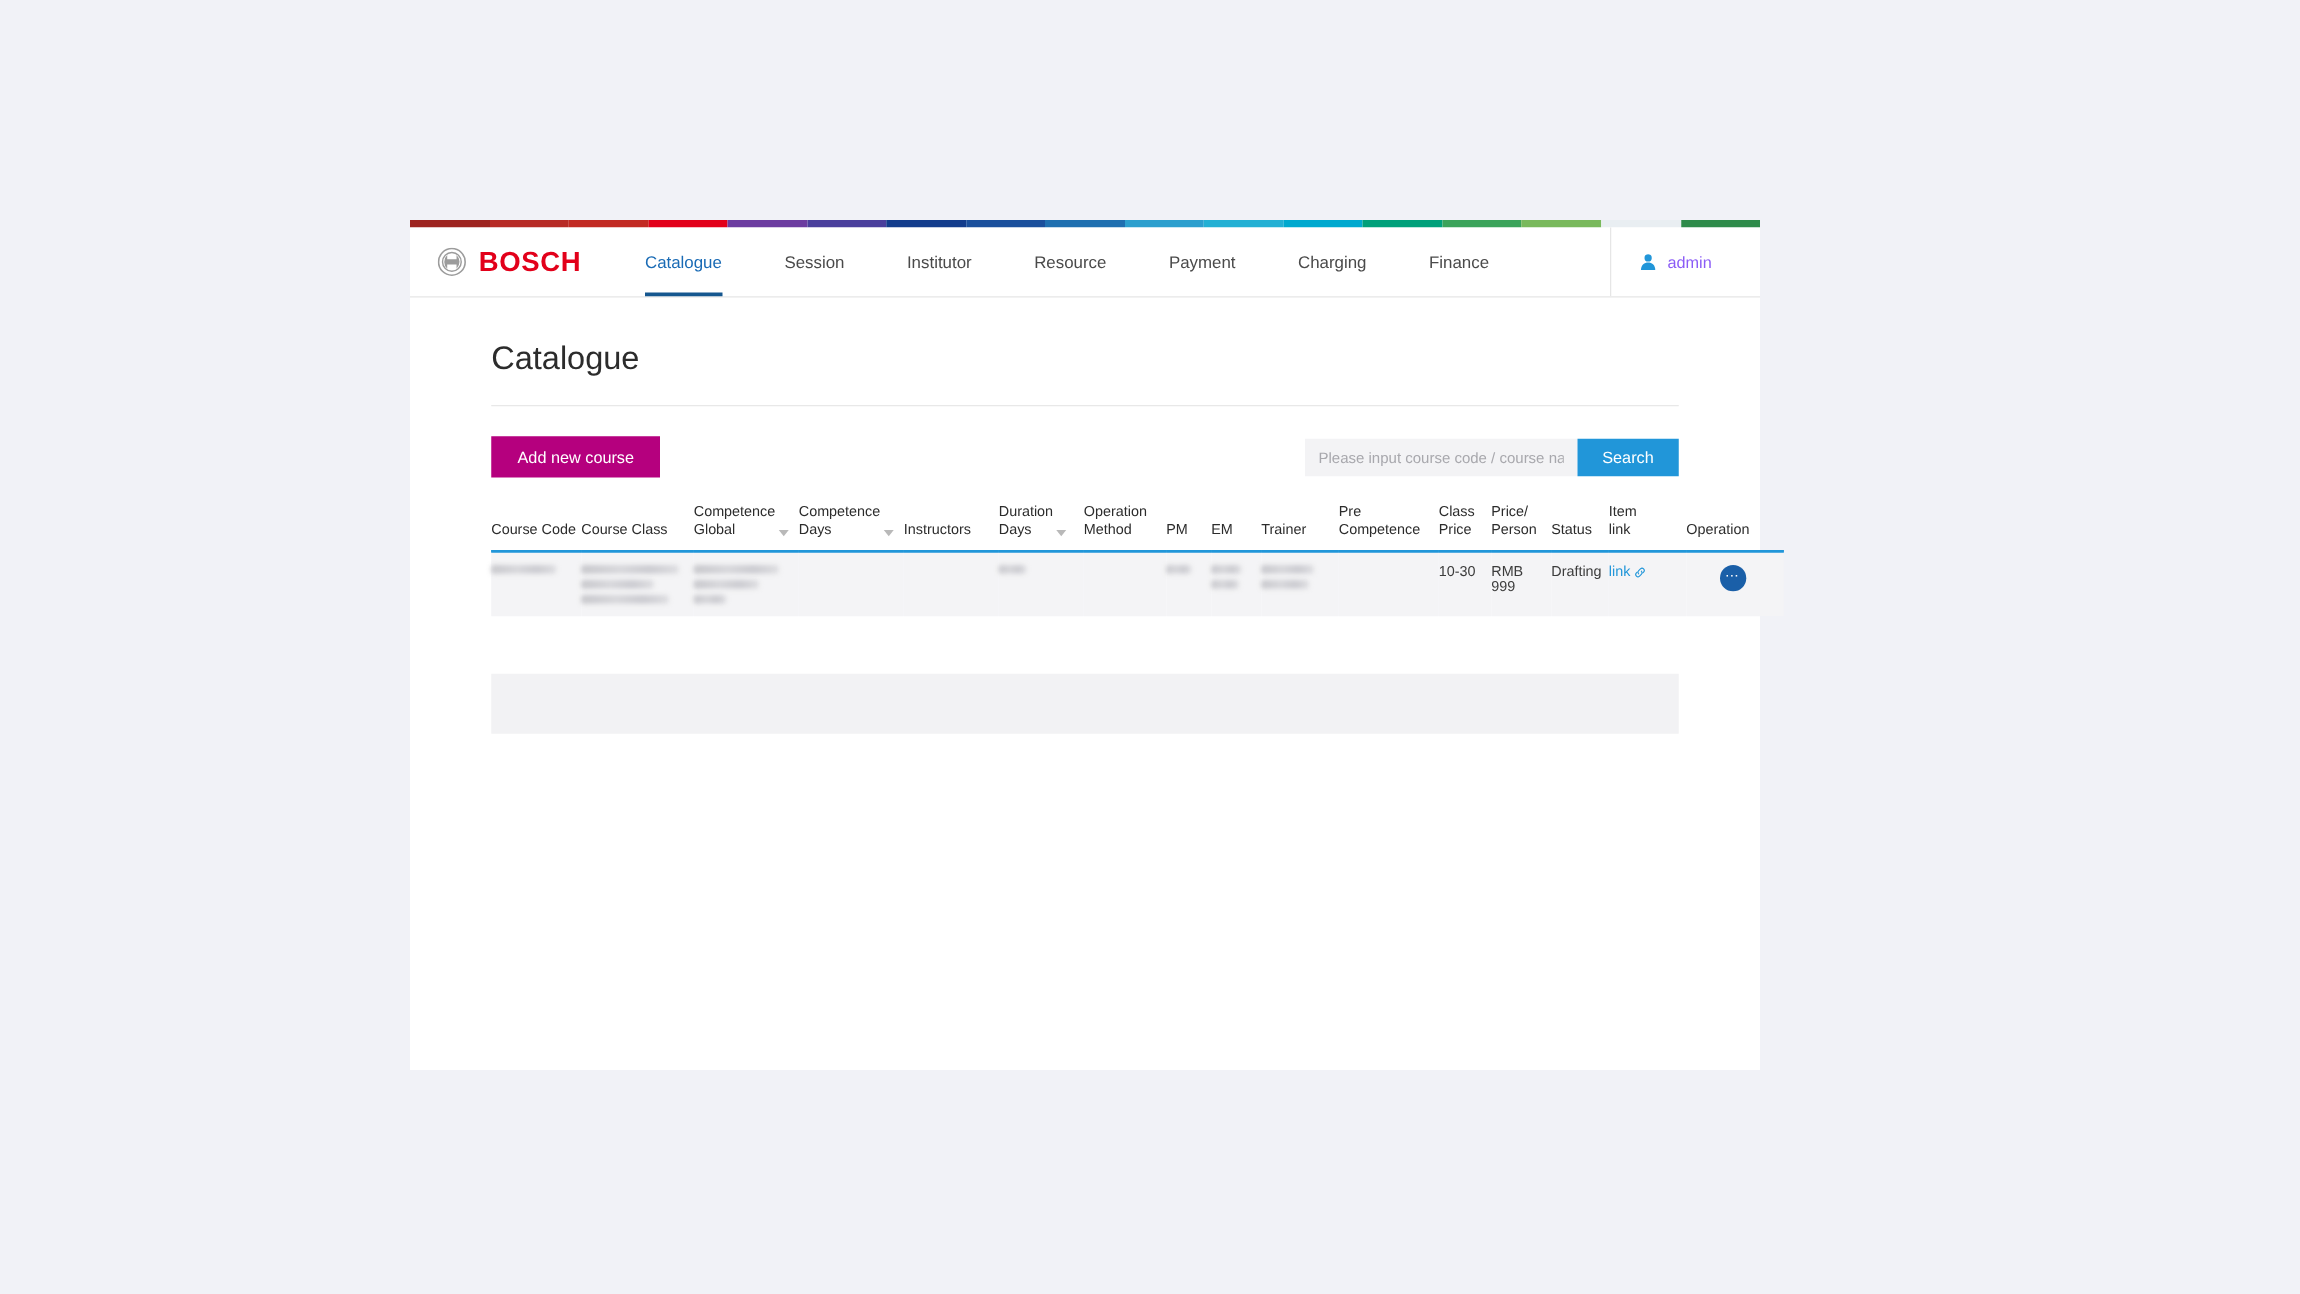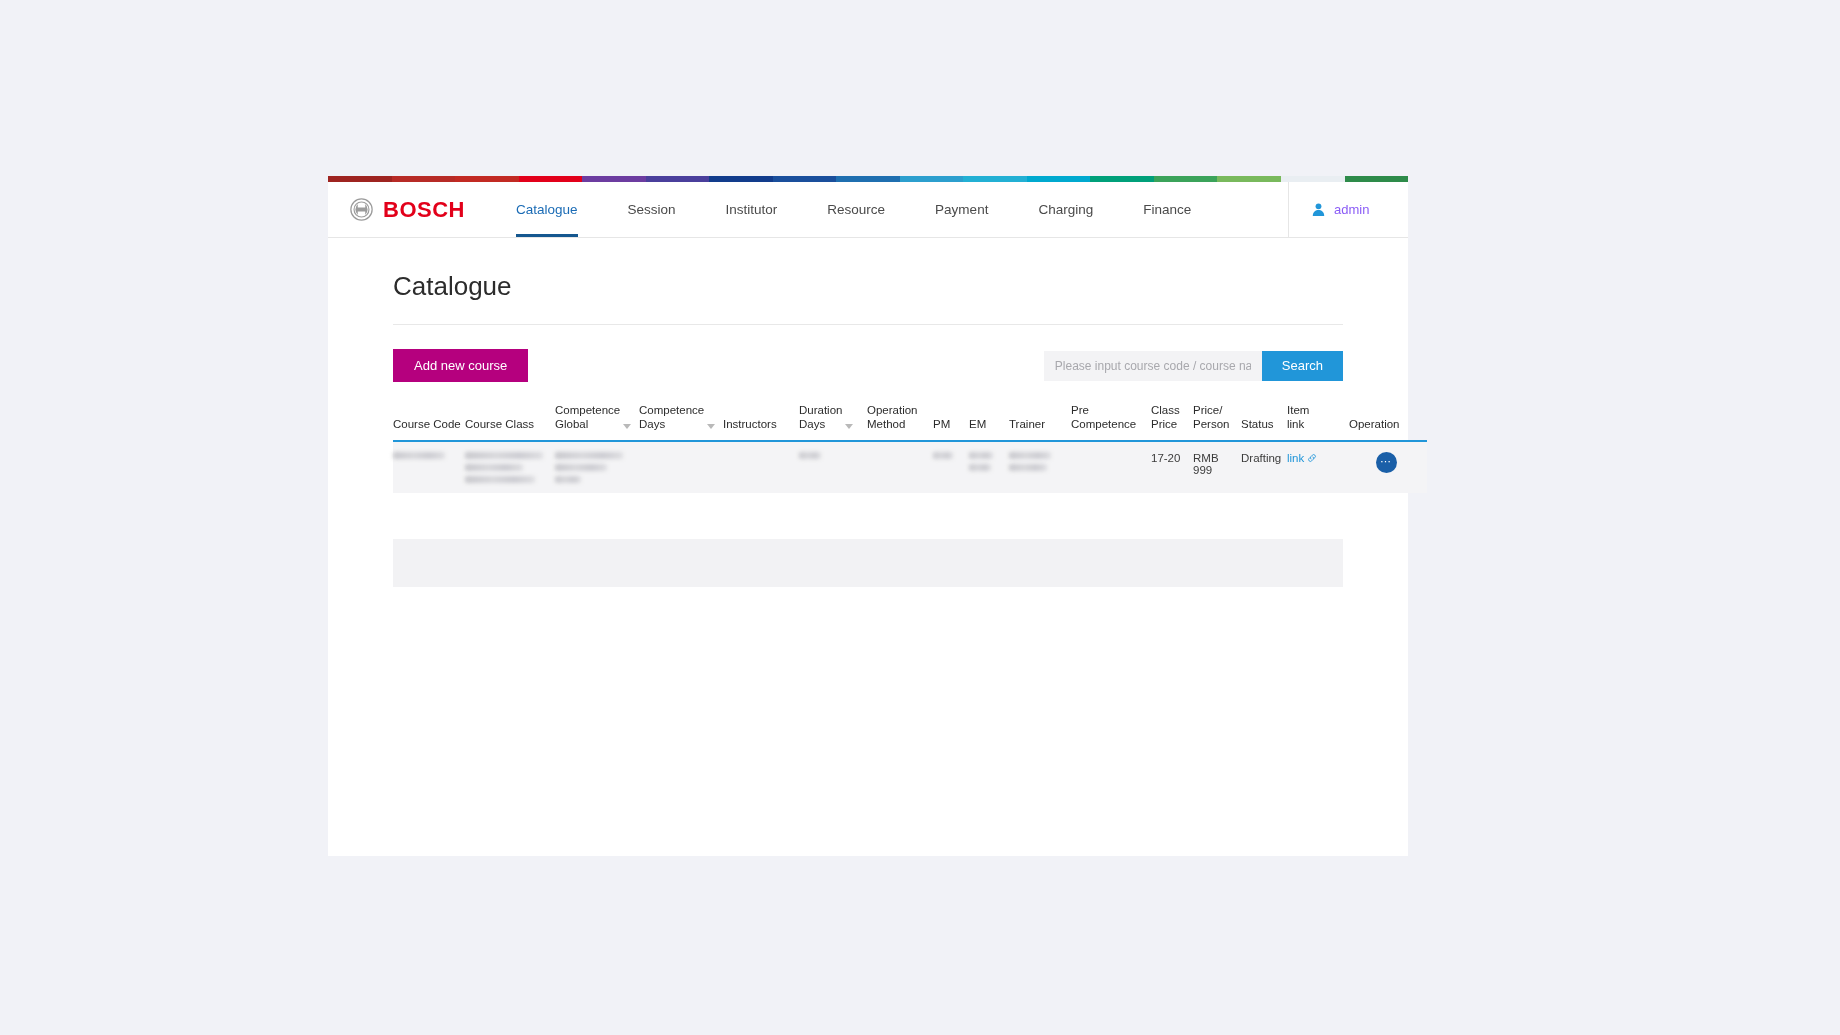--- a/index.html
+++ b/index.html
@@ -498,21 +498,21 @@
               <span class="redacted" style="width:22px"></span>
             </div>
           </td>
           <td>
             <div class="redacted-lines">
               <span class="redacted" style="width:42px"></span>
               <span class="redacted" style="width:38px"></span>
             </div>
           </td>
           <td></td>
-          <td>17-20</td>
+          <td>10-30</td>
           <td>RMB 999</td>
           <td>Drafting</td>
           <td>
             <a class="item-link" href="#">
               <span>link</span>
               <svg class="link-glyph" viewBox="0 0 16 16">
                 <path d="M6.3 9.7 a2.8 2.8 0 0 1 0 -4 l2.3 -2.3 a2.8 2.8 0 0 1 4 4 l-1.1 1.1" fill="none" stroke="#2196d9" stroke-width="1.4" stroke-linecap="round"></path>
                 <path d="M9.7 6.3 a2.8 2.8 0 0 1 0 4 l-2.3 2.3 a2.8 2.8 0 0 1 -4 -4 l1.1 -1.1" fill="none" stroke="#2196d9" stroke-width="1.4" stroke-linecap="round"></path>
               </svg>
             </a>

